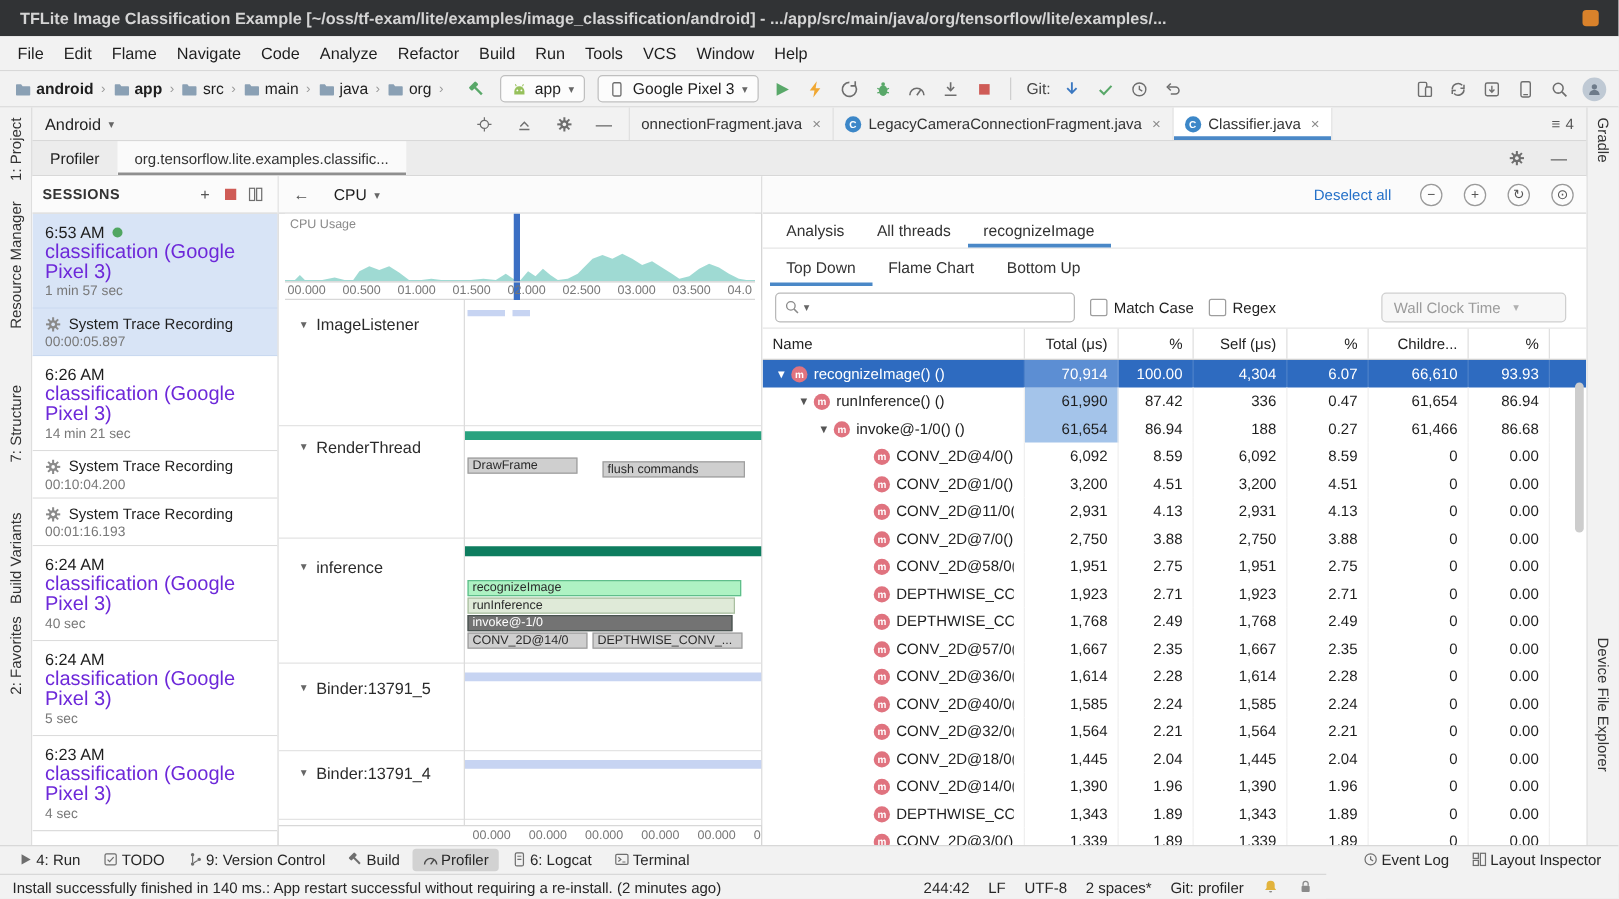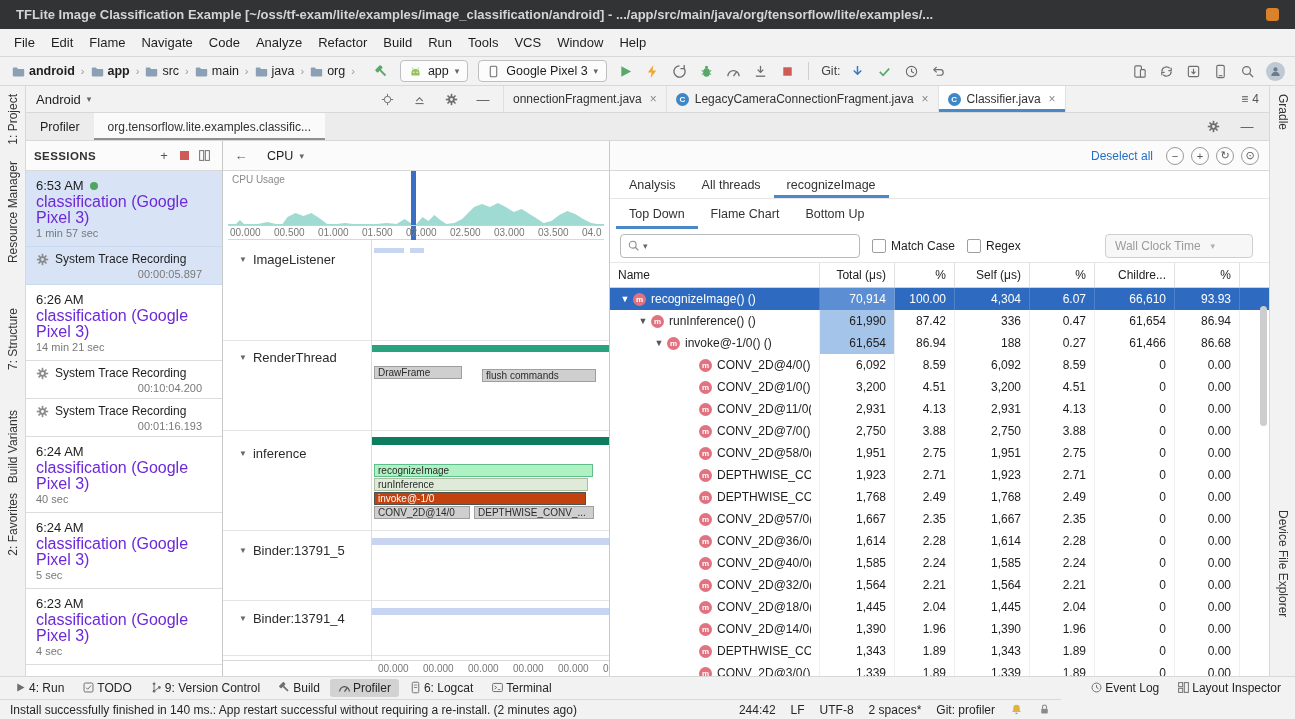--- a/index.html
+++ b/index.html
@@ -57,21 +57,21 @@
   .sessions{width:197px;border-right:1px solid #C9C9C9;display:flex;flex-direction:column;background:#FFF;}
   .sess-list{flex:1;overflow:hidden;}
   .sess{padding:6px 10px 5px;border-bottom:1px solid #DCDCDC;background:#FFF;}
   .sess.sel,.trace.sel{background:#D8E4F6;border-bottom-color:#C9D9F0;}
   .st{font-size:13px;color:#1e1e1e;display:flex;align-items:center;gap:6px;line-height:17px;}
   .livedot{width:8px;height:8px;border-radius:50%;background:#50A661;display:inline-block;}
   .sd{font-size:16px;color:#6d28d9;line-height:16px;}
   .sr{font-size:11px;color:#787878;line-height:15px;}
   .trace{padding:4px 10px 3px;border-bottom:1px solid #DCDCDC;background:#FFF;}
   .tt{display:flex;align-items:center;gap:6px;font-size:12px;color:#1e1e1e;line-height:16px;}
-  .ts{font-size:11px;color:#787878;text-align:right;padding-right:10px;line-height:14px;}
+  .ts{font-size:11px;color:#787878;padding-right:10px;line-height:14px;}
   
   .timeline{width:387px;border-right:1px solid #C9C9C9;display:flex;flex-direction:column;background:#FFF;}
   .tl-head{gap:10px;}
   .tl-combo{display:flex;align-items:center;gap:6px;font-size:12.5px;color:#1e1e1e;padding:2px 6px;}
   .cpu-chart{position:relative;height:69px;margin:0 5px;border-bottom:1px solid #D8D8D8;background:#FFF;flex:none;}
   .cpu-lbl{position:absolute;left:4px;top:3px;font-size:10px;color:#8a8a8a;}
   .wave{position:absolute;left:0;right:0;bottom:14px;height:46px;width:100%;}
   .selline{position:absolute;left:183px;top:0;width:5px;height:69px;background:#3B6FC4;}
   .chart-axis{position:absolute;left:0;right:0;bottom:0;height:14px;border-top:1px solid #CFCFCF;font-size:10px;color:#777;}
   .chart-axis span{position:absolute;top:1px;}
@@ -83,28 +83,28 @@
   .tarw{font-size:8px;color:#666;}
   .tsep{position:absolute;left:0;width:387px;height:1px;background:#E4E4E4;}
   .bars{position:absolute;left:148px;top:0;width:239px;height:420px;border-left:1px solid #DCDCDC;overflow:hidden;}
   .gbar{position:absolute;left:0;width:239px;height:7px;background:#29A27F;}
   .dbar{position:absolute;left:0;width:239px;height:8px;background:#0E7D5F;}
   .bbar{position:absolute;left:0;width:239px;height:7px;background:#C7D4F2;}
   .ilbar{position:absolute;height:5px;background:#C7D4F2;}
   .chip{position:absolute;height:13px;line-height:11px;font-size:10px;padding:0 3px;border:1px solid #9F9F9F;background:#CFCFCF;color:#2b2b2b;white-space:nowrap;overflow:hidden;}
   .chip.mint{background:#AEF2C3;border-color:#5FBE8B;}
   .chip.sage{background:#DFEAD8;border-color:#A9BFA0;}
-  .chip.dark{background:#c2410c;border-color:#4A5451;color:#FFF;}
+  .chip.dark{background:#737373;border-color:#4A5451;color:#FFF;}
   .tl-axis{height:16px;position:relative;border-top:1px solid #D8D8D8;font-size:10px;color:#777;flex:none;}
   .tl-axis span{position:absolute;top:2px;}
   .tl-axis span:nth-of-type(1){left:155px}.tl-axis span:nth-of-type(2){left:200px}.tl-axis span:nth-of-type(3){left:245px}
   .tl-axis span:nth-of-type(4){left:290px}.tl-axis span:nth-of-type(5){left:335px}.tl-axis span:nth-of-type(6){left:380px}
   
   .analysis{flex:1;display:flex;flex-direction:column;background:#FFF;position:relative;overflow:hidden;}
-  .an-head{justify-content:flex-end;gap:7px;padding-right:10px;}
+  .an-head{justify-content:flex-end;gap:17px;padding-right:10px;}
   .link{color:#2470C8;font-size:12px;text-decoration:none;margin-right:6px;cursor:pointer;}
   .cbtn{width:18px;height:18px;border:1px solid #9A9A9A;border-radius:50%;display:flex;align-items:center;justify-content:center;font-size:11px;color:#555;background:#FDFDFD;}
   .an-tabs{height:28px;display:flex;align-items:stretch;padding-left:6px;border-bottom:1px solid #E6E6E6;flex:none;}
   .atab{display:flex;align-items:center;padding:0 13px;font-size:12.5px;color:#333;}
   .atab.selected{box-shadow:inset 0 -3px 0 #4A88C7;}
   .an-subtabs{height:30px;border-bottom:none;}
   .filter-row{height:33px;display:flex;align-items:center;gap:12px;padding:0 10px;flex:none;}
   .search{width:240px;height:24px;border:1px solid #B9B9B9;border-radius:4px;background:#FFF;display:flex;align-items:center;padding:0 6px;gap:3px;flex:none;}
   .search input{border:none;outline:none;flex:1;font:12px "Liberation Sans",sans-serif;min-width:10px;background:transparent;}
   .cb{display:flex;align-items:center;gap:5px;font-size:12px;color:#1e1e1e;}

